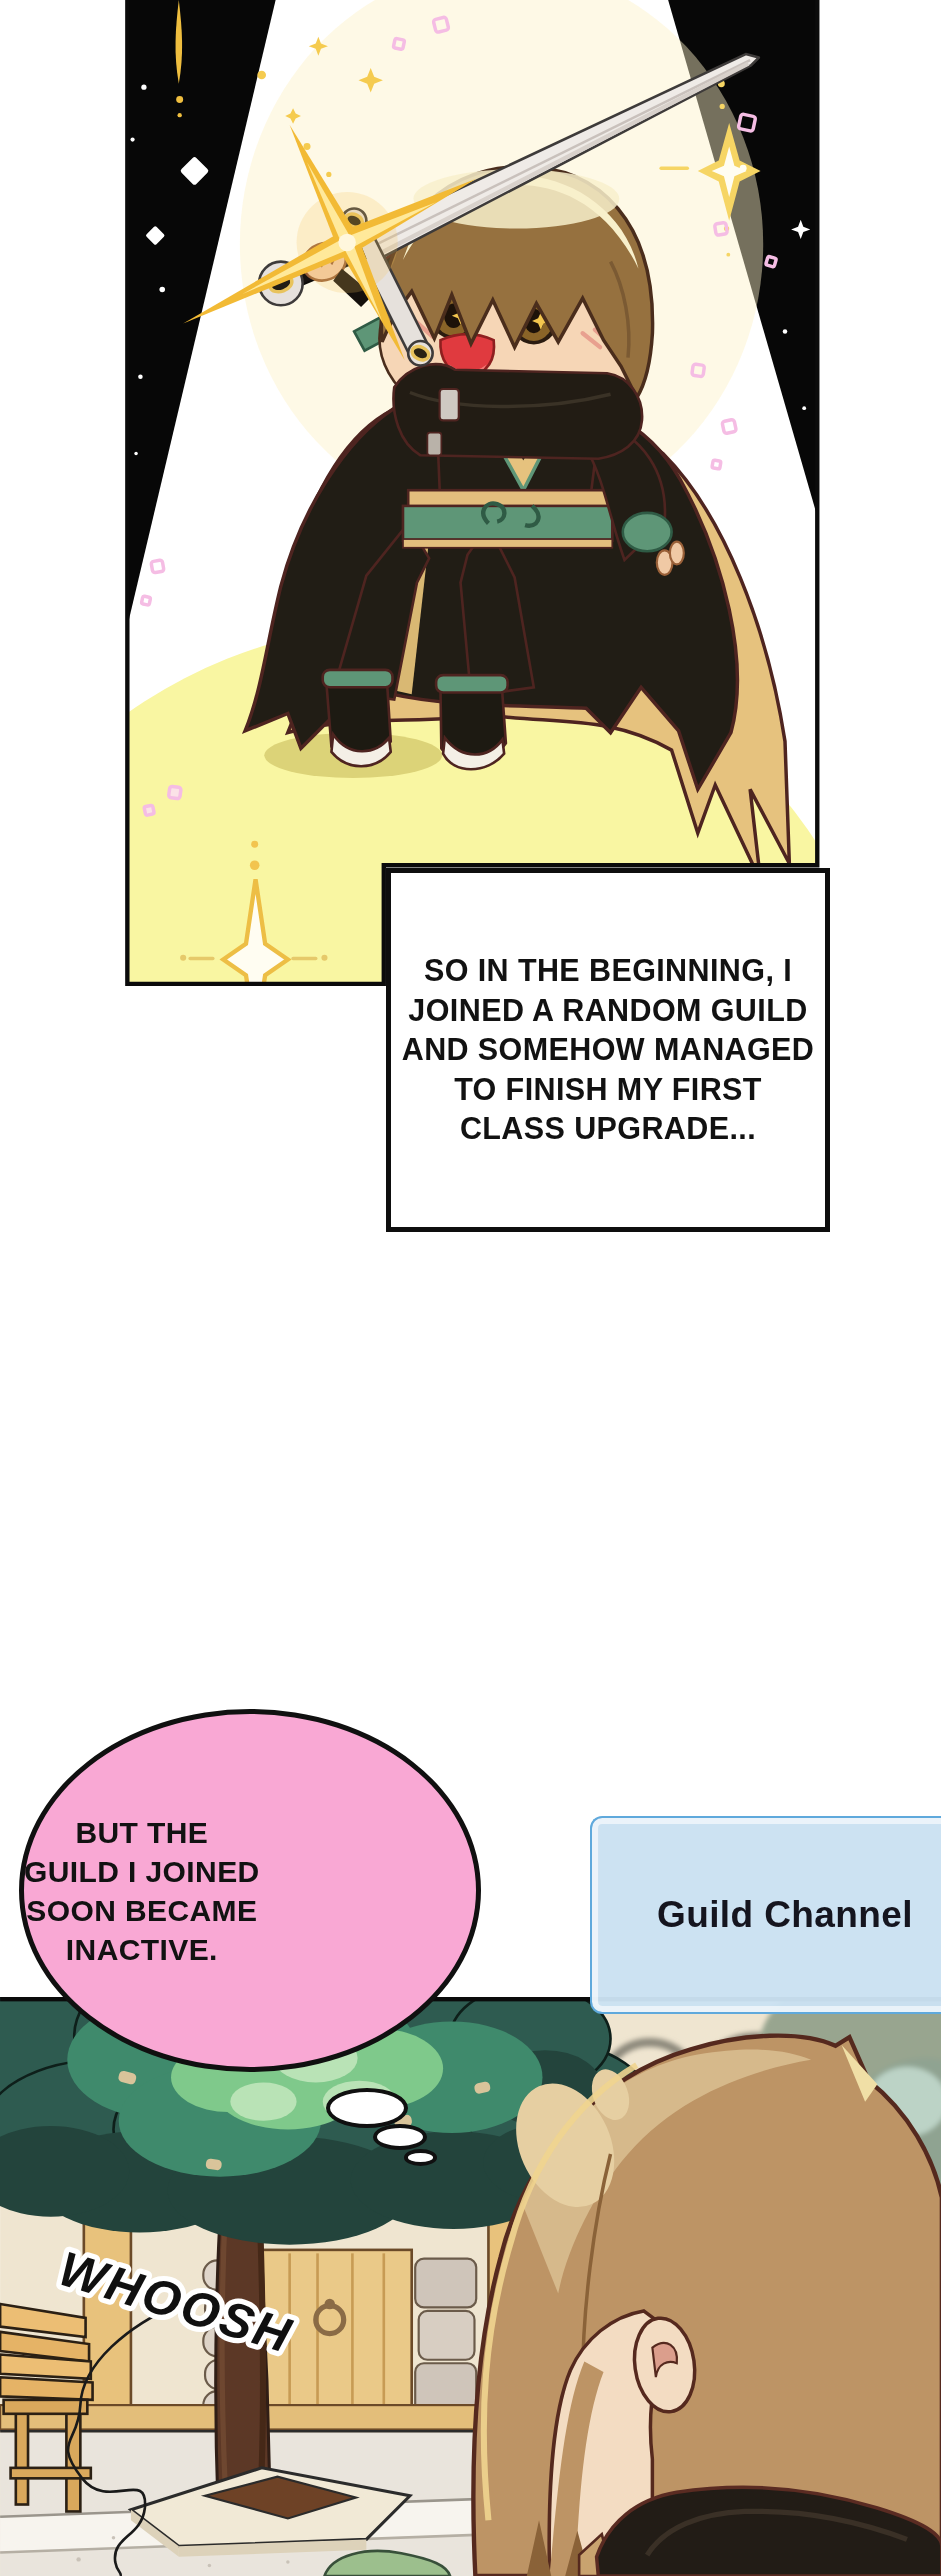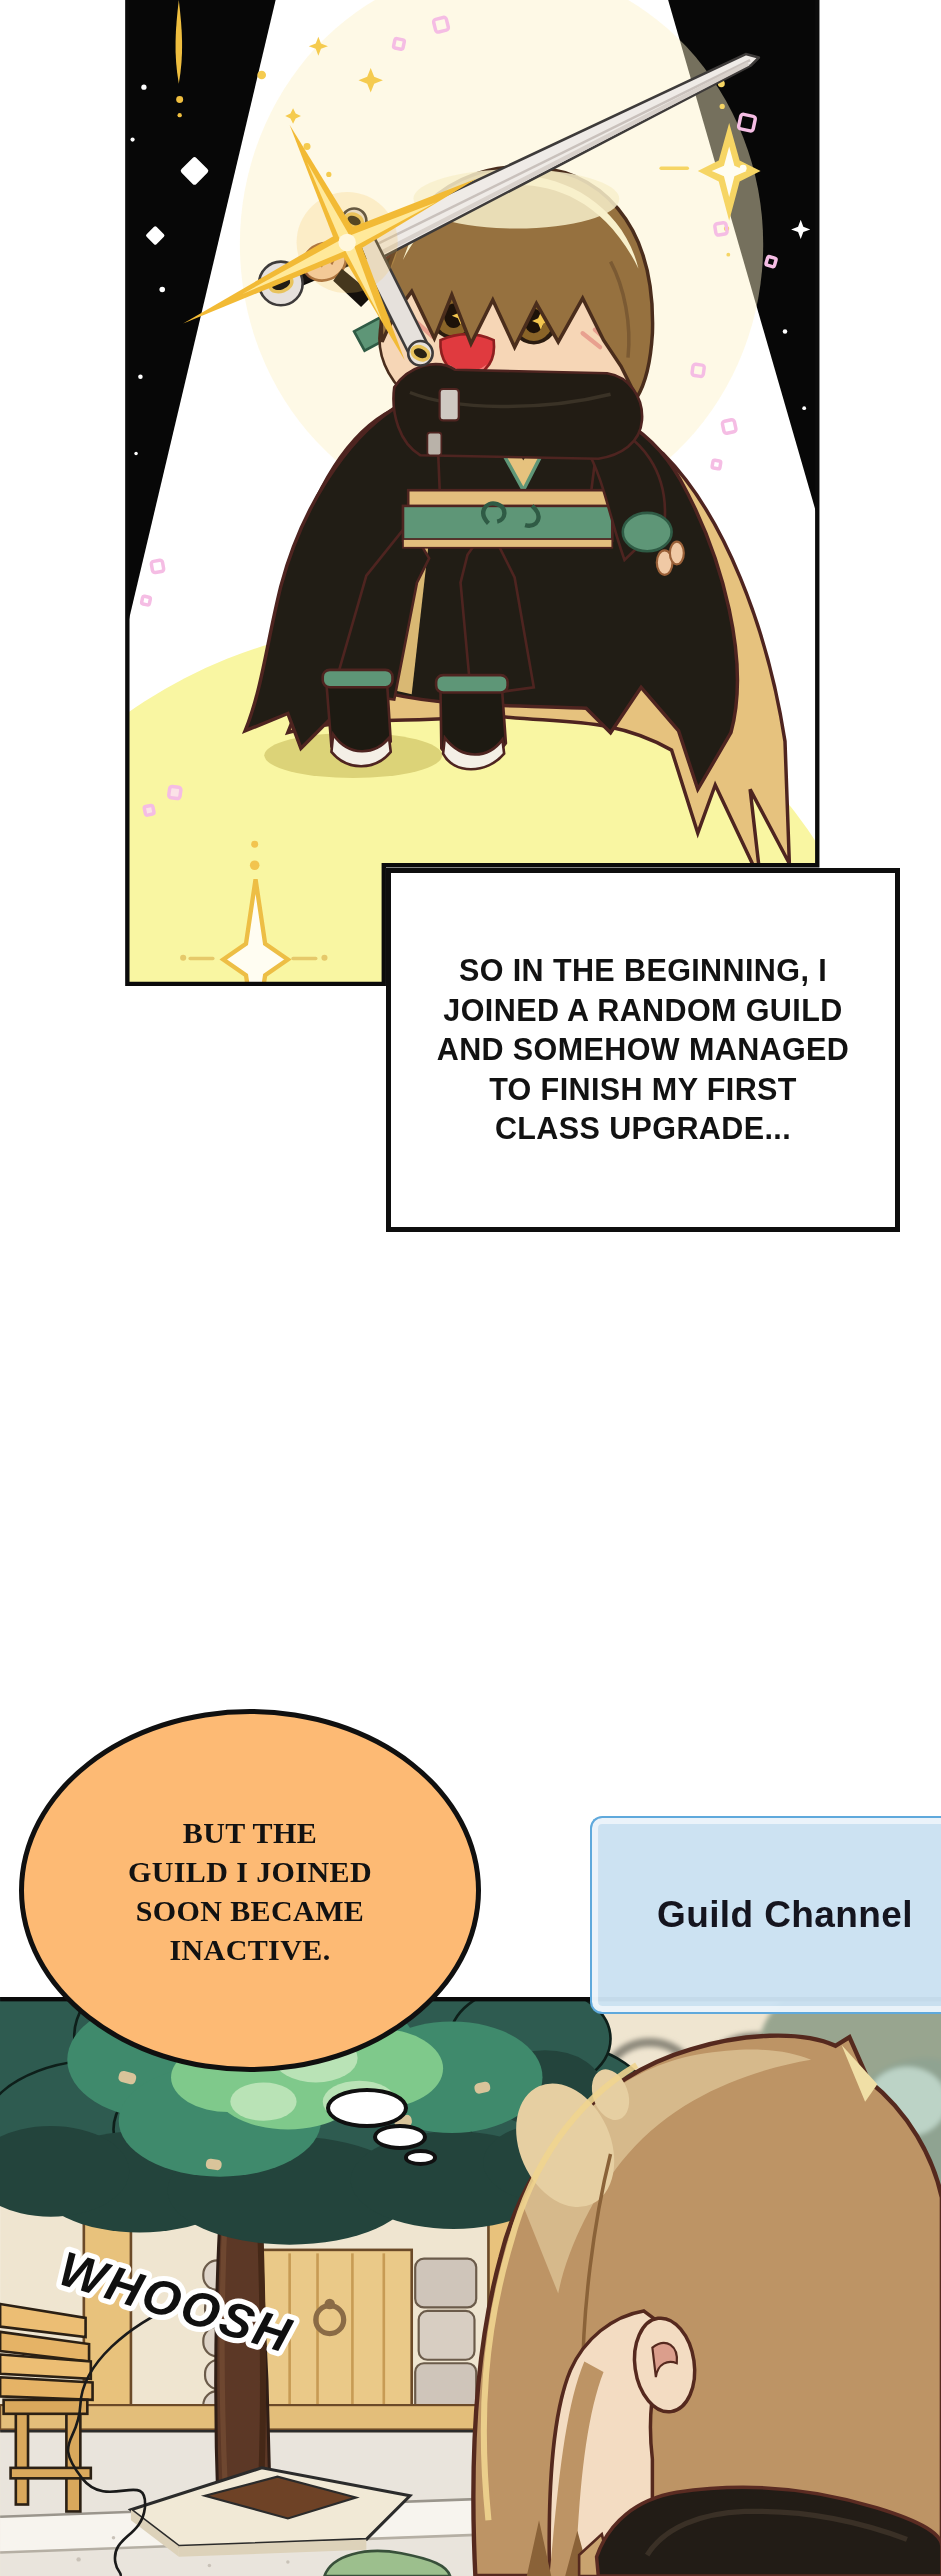--- a/index.html
+++ b/index.html
@@ -1,29 +1,29 @@
 <!DOCTYPE html>
 <html style="font-size:14px"><head>
 <meta charset="utf-8">
 <style>
   html,body{margin:0;padding:0;background:#ffffff;}
   .page{position:relative;width:942px;height:2576px;background:#ffffff;overflow:hidden;
         font-family:"Liberation Sans","DejaVu Sans",sans-serif;}
   svg{display:block;}
   .abs{position:absolute;}
   
-  .narration-box{position:absolute;left:386px;top:868px;width:514px;height:364px;
+  .narration-box{position:absolute;left:386px;top:868px;width:444px;height:364px;
     box-sizing:border-box;background:#ffffff;border:5.2px solid #0e0e0e;z-index:4;
     display:flex;align-items:center;justify-content:center;}
   .comic-text{white-space:pre-line;text-align:center;color:#121212;font-weight:700;
     font-size:30.5px;line-height:1.3;letter-spacing:0.4px;}
   
   .thought-bubble{position:absolute;left:19px;top:1709px;width:462px;height:363px;
-    box-sizing:border-box;background:#fdba74;border:5.2px solid #101010;border-radius:50%;
-    z-index:5;display:flex;align-items:center;justify-content:center;font-family:Liberation Serif, serif;}
+    box-sizing:border-box;background:#f9a8d4;border:5.2px solid #101010;border-radius:50%;
+    z-index:5;display:flex;align-items:center;justify-content:flex-start;}
   .thought-trail{position:absolute;box-sizing:border-box;background:#ffffff;
     border:4.4px solid #101010;border-radius:50%;z-index:5;}
   .trail-1{left:326px;top:2088px;width:82px;height:40px;}
   .trail-2{left:373px;top:2124px;width:54px;height:26px;}
   .trail-3{left:404px;top:2149px;width:33px;height:16.6px;}
   
   .guild-box{position:absolute;left:590px;top:1816px;width:388px;height:198px;
     box-sizing:border-box;background:rgba(202,225,242,0.97);
     border:2.6px solid #5fa9dc;border-right:none;border-radius:12.2px 0 0 12.2px;z-index:6;
     box-shadow:inset 0 0 0 6.1px rgba(255,255,255,0.6);

